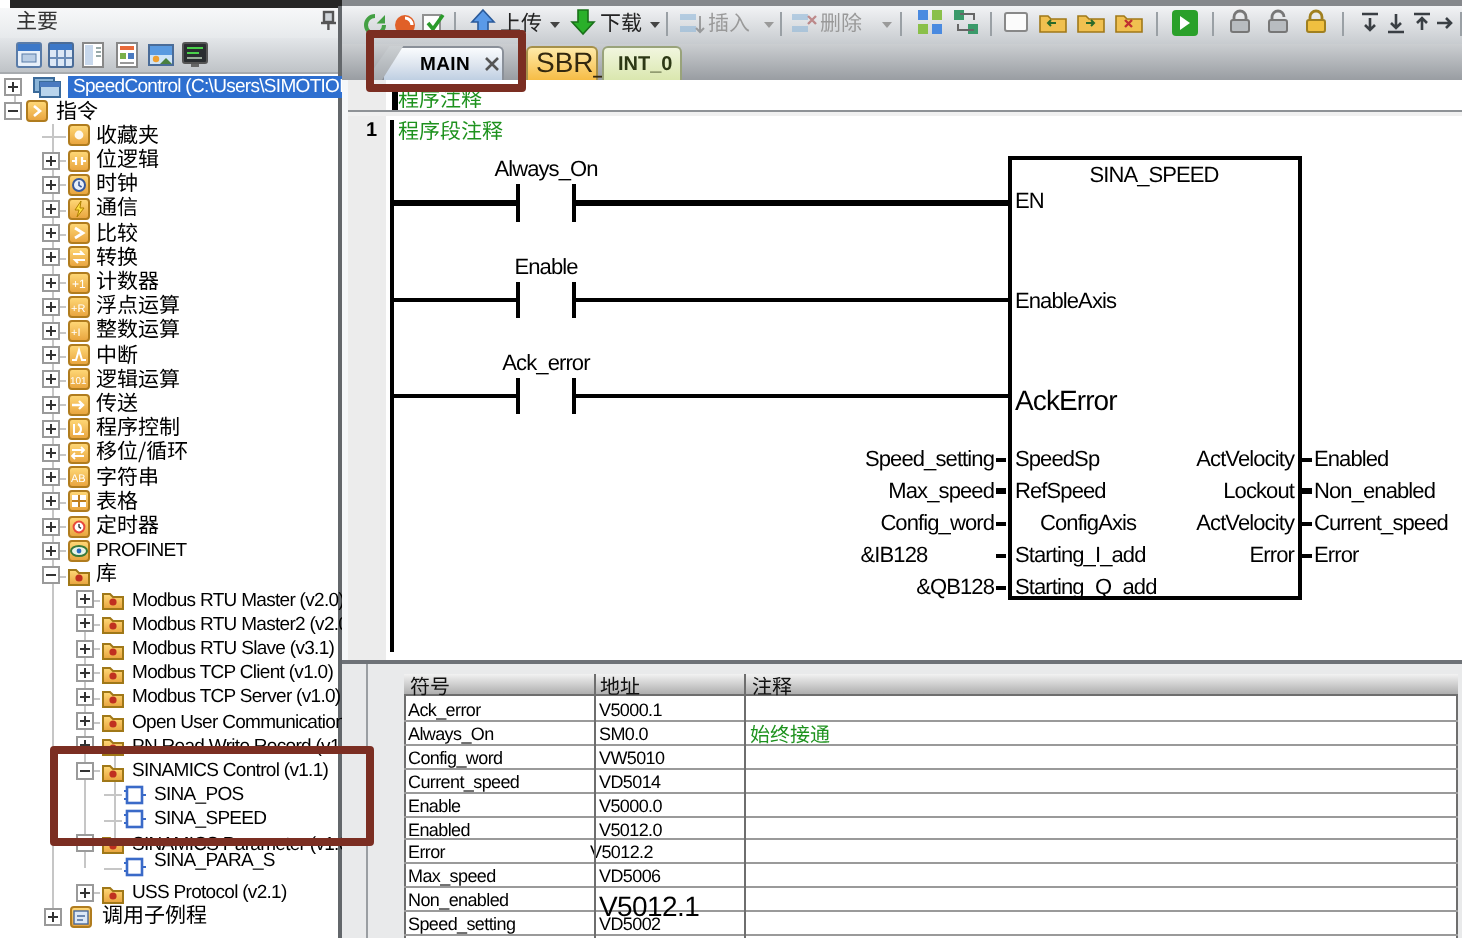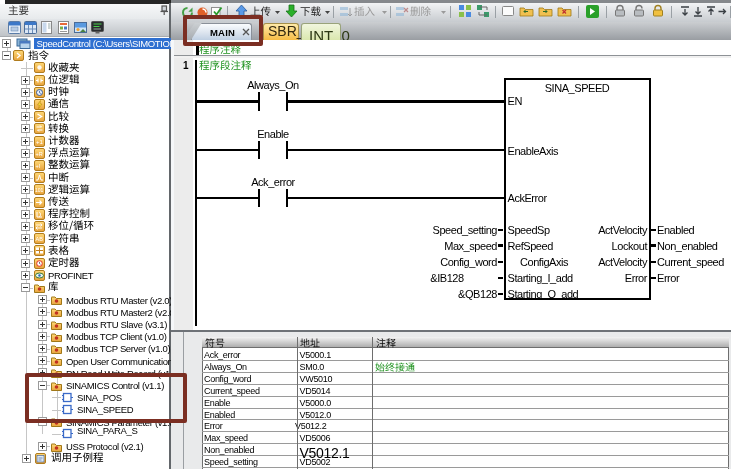--- a/index.html
+++ b/index.html
@@ -893,21 +893,21 @@
 <div class="a" style="left:171.2px;top:21.5px;width:560px;height:18.5px;background:linear-gradient(#cbced1,#999da2)"></div>
 <div class="a" style="left:183px;top:22.5px;width:22px;height:17.5px;background:linear-gradient(#ccd0d3,#a6abb0);clip-path:polygon(0 100%,55% 0,100% 0,45% 100%)"></div>
 <div class="a" style="left:191px;top:22.5px;width:61px;height:17.5px;background:linear-gradient(#fafcfe,#dce4ee 55%,#bfcfe2);border:1px solid #8a9099;border-bottom:none;border-radius:0 3px 0 0;clip-path:polygon(18% 0,100% 0,100% 100%,0 100%)"></div>
 <span class="t" style="left:210px;top:26.8px;font-size:9.5px;font-weight:bold;letter-spacing:0.2px">MAIN</span>
 <svg class="a" style="left:242px;top:28px" width="8" height="8">
     <path d="M1 1 L7 7 M7 1 L1 7" stroke="#555" stroke-width="1.3"></path>
   </svg>
 <div class="a" style="left:262.5px;top:22.5px;width:36px;height:17.5px;background:linear-gradient(#ffeaa8,#f6bc45);border:1px solid #a5904a;border-bottom:none;border-radius:3px 3px 0 0"></div>
 <span class="t" style="left:268px;top:23px;font-size:14px;font-weight:normal;color:#33280f">SBR_0</span>
 <div class="a" style="left:300.5px;top:22.5px;width:40px;height:17.5px;background:linear-gradient(#f1f6de,#dae7ae);border:1px solid #99a37a;border-bottom:none;border-radius:3px 3px 0 0"></div>
-<span class="t" style="left:309px;top:27px;font-size:15px;font-weight:normal;color:#2c3814">INT_0</span>
+<span class="t" style="left:309px;top:27px;font-size:10px;font-weight:bold;color:#2c3814">INT_0</span>
 <div class="a" style="left:171.2px;top:40px;width:560px;height:290px;background:#fff"></div>
 <div class="a" style="left:171.2px;top:40px;width:3px;height:429px;background:#f5f7f9"></div>
 <div class="a" style="left:174.2px;top:40px;width:19.3px;height:290px;background:#ececec"></div>
 <div class="ln" style="left:196px;top:45.5px;width:2.5px;height:9px"></div>
 <svg style="position:absolute;left:199.0px;top:44.4px;overflow:visible" width="43" height="12" fill="#1e921e">
     <use href="#u7a0b" transform="translate(0.0 9.2) scale(0.0105 -0.0105)"></use>
     <use href="#u5e8f" transform="translate(10.5 9.2) scale(0.0105 -0.0105)"></use>
     <use href="#u6ce8" transform="translate(21.0 9.2) scale(0.0105 -0.0105)"></use>
     <use href="#u91ca" transform="translate(31.5 9.2) scale(0.0105 -0.0105)"></use>
   </svg>
@@ -934,21 +934,21 @@
 <div class="ln" style="left:257.8px;top:188.6px;width:2.2px;height:18.3px"></div>
 <div class="ln" style="left:286.2px;top:188.6px;width:2.2px;height:18.3px"></div>
 <div class="ln" style="left:288.2px;top:196.6px;width:215.5px;height:2.2px"></div>
 <div class="t" style="left:222px;top:79.3px;width:102px;text-align:center;font-size:11px;letter-spacing:-0.45px">Always_On</div>
 <div class="t" style="left:222px;top:127.5px;width:102px;text-align:center;font-size:11px;letter-spacing:-0.45px">Enable</div>
 <div class="t" style="left:222px;top:175.5px;width:102px;text-align:center;font-size:11px;letter-spacing:-0.45px">Ack_error</div>
 <div class="a" style="left:503.5px;top:78px;width:147px;height:222px;border:2px solid #000;background:#fff"></div>
 <div class="t" style="left:503.5px;top:81.5px;width:147px;text-align:center;font-size:11px;letter-spacing:-0.45px">SINA_SPEED</div>
 <span class="t" style="left:507.5px;top:94.8px;font-size:11px;letter-spacing:-0.45px">EN</span>
 <span class="t" style="left:507.5px;top:145.3px;font-size:11px;letter-spacing:-0.45px">EnableAxis</span>
-<span class="t" style="left:507.5px;top:192.0px;font-size:11px;letter-spacing:-0.45px">AckError</span>
+<span class="t" style="left:507.5px;top:192.0px;font-size:14px;letter-spacing:-0.45px">AckError</span>
 <span class="t" style="left:507.5px;top:224.0px;font-size:11px;letter-spacing:-0.45px">SpeedSp</span>
 <span class="t" style="left:507.5px;top:239.9px;font-size:11px;letter-spacing:-0.45px">RefSpeed</span>
 <span class="t" style="left:520px;top:256.0px;font-size:11px;letter-spacing:-0.45px">ConfigAxis</span>
 <span class="t" style="left:507.5px;top:272.0px;font-size:11px;letter-spacing:-0.45px">Starting_I_add</span>
 <span class="t" style="left:507.5px;top:288.0px;font-size:11px;letter-spacing:-0.45px">Starting_Q_add</span>
 <div class="ln" style="left:498.2px;top:228.5px;width:5.3px;height:2.2px"></div>
 <div class="ln" style="left:498.2px;top:244.4px;width:5.3px;height:2.2px"></div>
 <div class="ln" style="left:498.2px;top:260.5px;width:5.3px;height:2.2px"></div>
 <div class="ln" style="left:498.2px;top:276.5px;width:5.3px;height:2.2px"></div>
 <div class="ln" style="left:498.2px;top:292.5px;width:5.3px;height:2.2px"></div>

